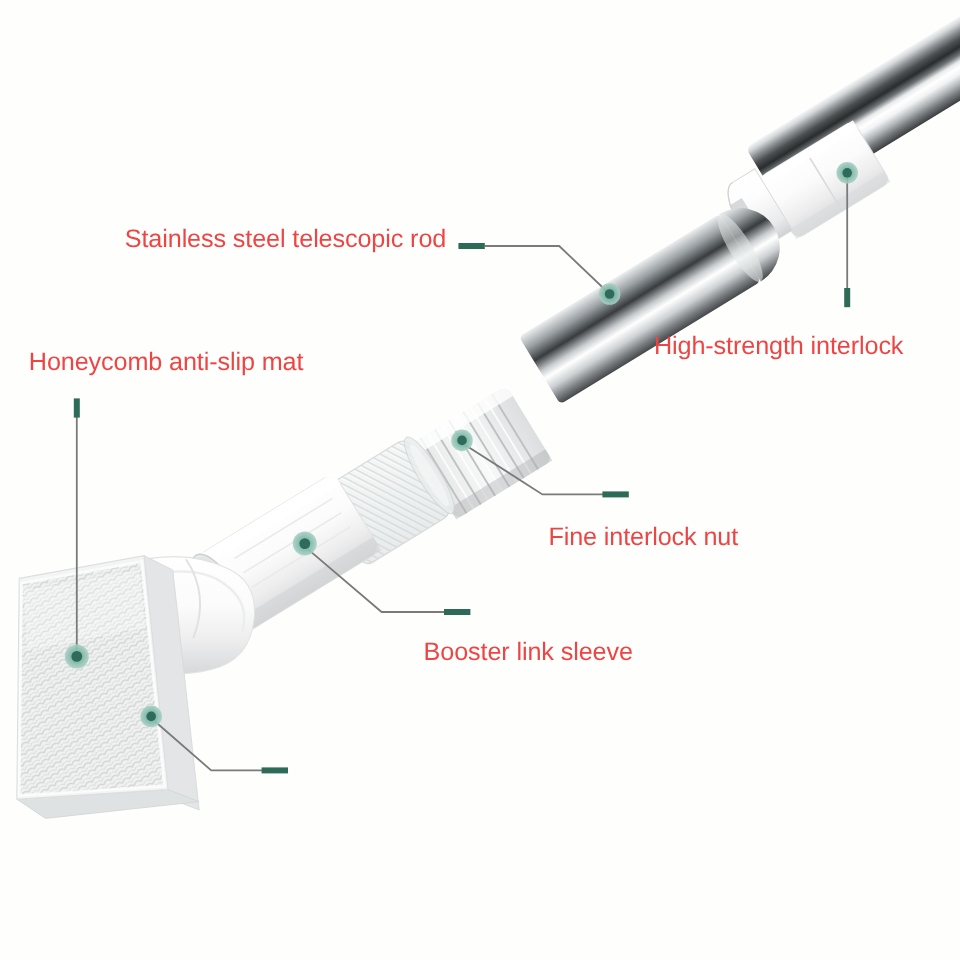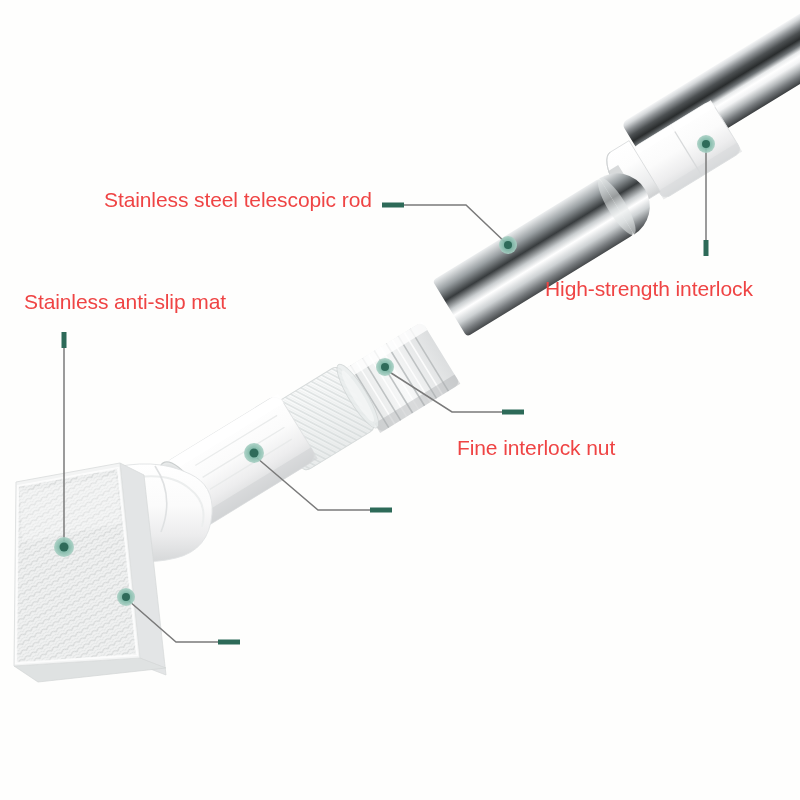--- a/index.html
+++ b/index.html
@@ -278,19 +278,20 @@
         <circle cx="126" cy="597" r="9" fill="url(#markerG)" opacity="0.9"></circle>
         <circle cx="126" cy="597" r="4" fill="#2f6b5a"></circle>
       </g>
     </g>
   </svg>
 
   <div class="callout-label" id="lbl-rod">Stainless steel telescopic rod</div>
 
   <div class="callout-label" id="lbl-interlock">High-strength interlock</div>
 
-  <div class="callout-label" id="lbl-mat">Stainless anti-slip mat</div>
+  <div class="callout-label" id="lbl-mat">Honeycomb anti-slip mat</div>
 
   <div class="callout-label" id="lbl-nut">Fine interlock nut</div>
 
+  <div class="callout-label" id="lbl-sleeve">Booster link sleeve</div>
 
 
 </div>
 
 </body></html>

